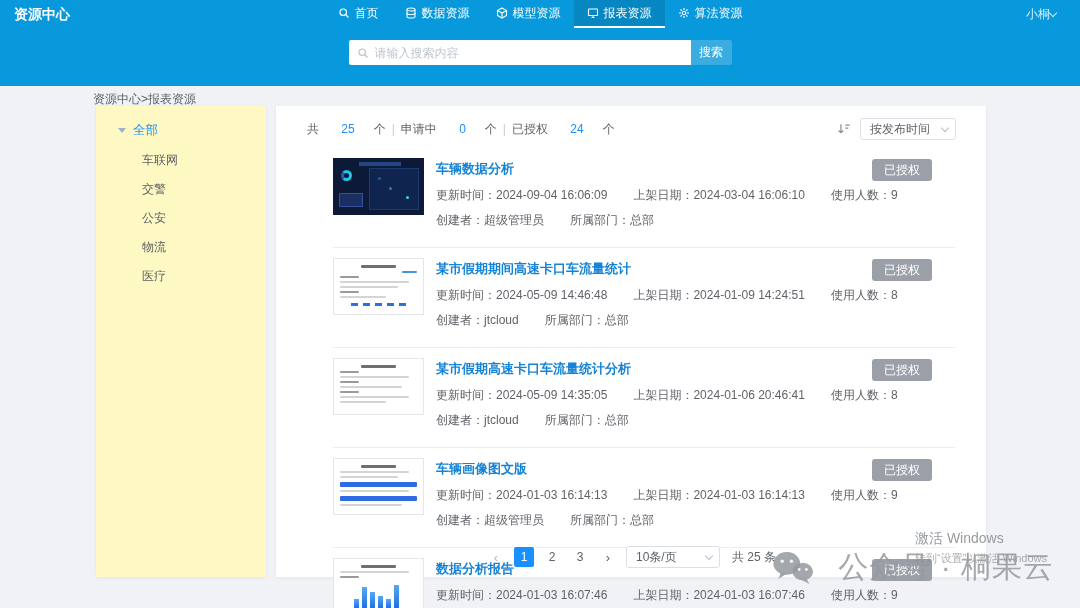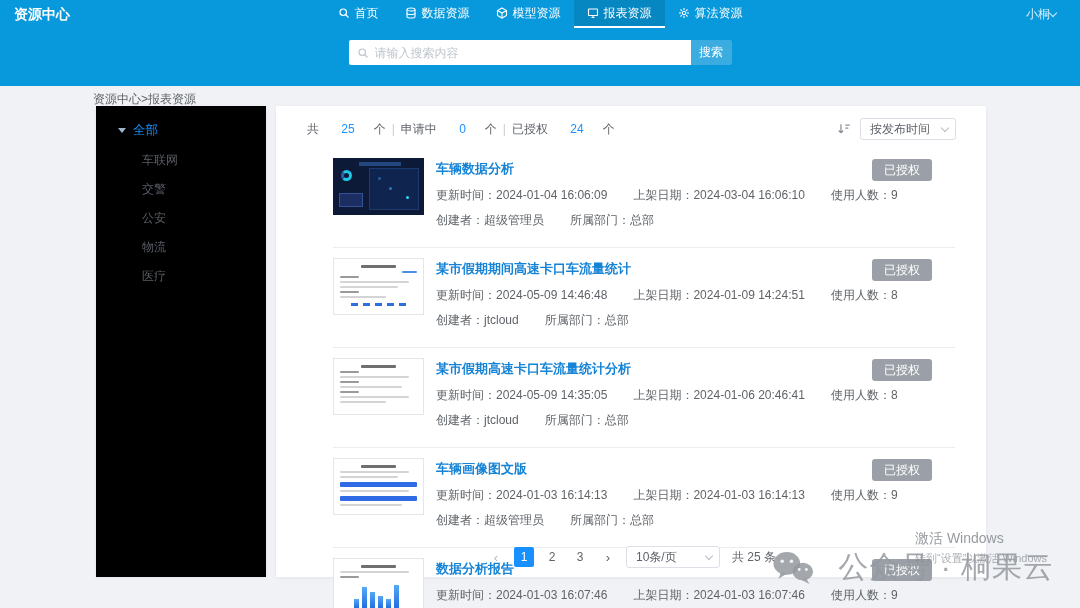--- a/index.html
+++ b/index.html
@@ -20,21 +20,21 @@
   .search-row{position:absolute;top:40px;left:0;width:1080px;display:flex;justify-content:center}
   .search-box{width:342px;height:25px;background:#fff;border-radius:2px 0 0 2px;display:flex;align-items:center;padding:0 8px;gap:6px}
   .search-box input{border:none;outline:none;flex:1;font-size:12px;color:#333;background:transparent}
   .search-box input::placeholder{color:#bfc6cd}
   .search-btn{width:41px;height:25px;background:#3aace0;color:#fff;font-size:12px;border:none;border-radius:0 2px 2px 0;cursor:pointer}
 
   
   .breadcrumb{position:absolute;left:93px;top:91px;font-size:12px;color:#5f6368;z-index:1}
 
   
-  .sidebar{position:absolute;left:96px;top:106px;width:170px;height:471px;background:#000000;box-shadow:0 1px 4px rgba(0,0,0,.06);z-index:1}
+  .sidebar{position:absolute;left:96px;top:106px;width:170px;height:471px;background:#fef9c3;box-shadow:0 1px 4px rgba(0,0,0,.06);z-index:1}
   .tree-root{display:flex;align-items:center;gap:7px;padding:16px 0 0 22px;font-size:12.5px;color:#1890ff;cursor:pointer}
   .caret{width:0;height:0;border-left:4px solid transparent;border-right:4px solid transparent;border-top:5px solid #9cb4cc}
   .tree-children{padding:13px 12px 0 46px;display:flex;flex-direction:column;gap:12px;font-size:12px;color:#5a5e66}
   .tree-children div{cursor:pointer}
 
   
   .main{position:absolute;left:276px;top:106px;width:710px;height:471px;background:#fff;box-shadow:0 1px 4px rgba(0,0,0,.06);z-index:1}
   .summary-row{display:flex;align-items:center;padding:12px 30px 0 31px;font-size:12px;color:#5f6368}
   .num{color:#1890ff;margin:0 19px}
   .sep{margin:0 6px;color:#c8ccd2}
@@ -188,21 +188,21 @@
       <div class="thumb t-dash">
         <i class="d-title"></i>
         <i class="d-donut"></i>
         <i class="d-panel"></i>
         <i class="d-map"></i>
         <i class="d-dot"></i>
       </div>
       <div class="item-body">
         <div class="item-title">车辆数据分析</div>
         <div class="meta">
-          <span><em>更新时间：</em><em>2024-01-04 16:06:09</em></span>
+          <span><em>更新时间：</em><em>2024-09-04 16:06:09</em></span>
           <span><em>上架日期：</em><em>2024-03-04 16:06:10</em></span>
           <span><em>使用人数：</em><em>9</em></span>
         </div>
         <div class="meta">
           <span><em>创建者：</em><em>超级管理员</em></span>
           <span><em>所属部门：</em><em>总部</em></span>
         </div>
       </div>
       <button class="badge">已授权</button>
     </div>

